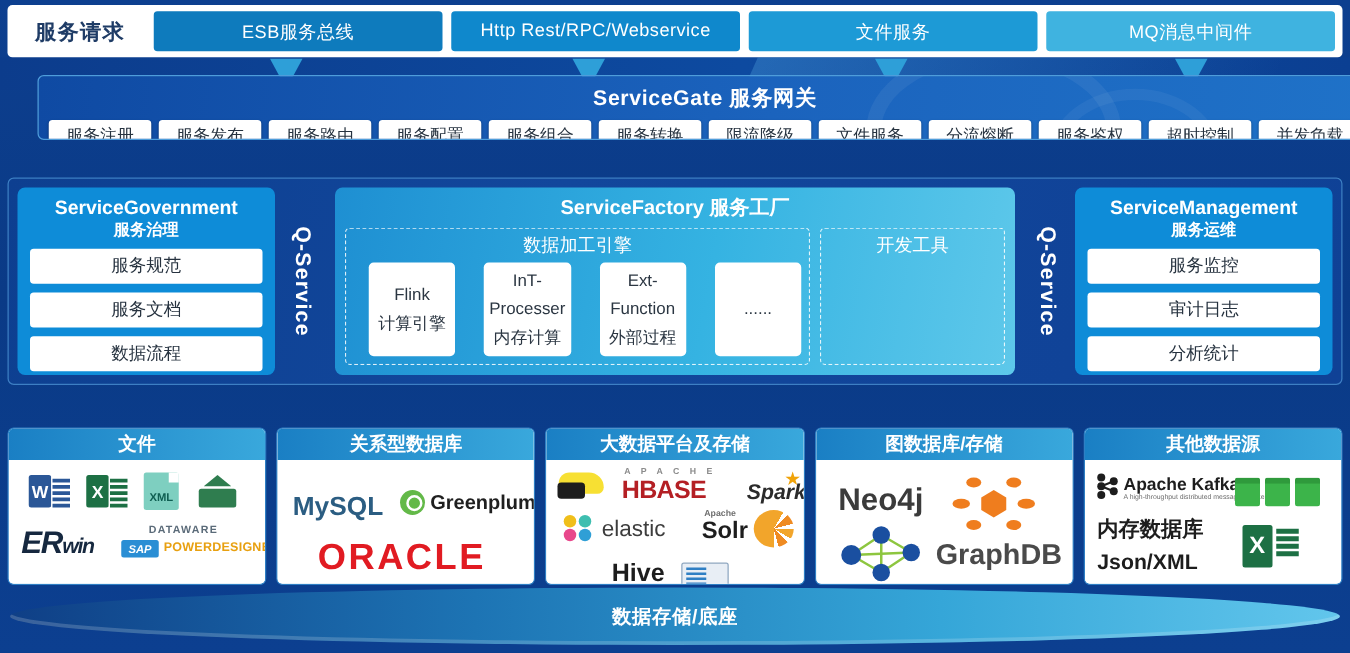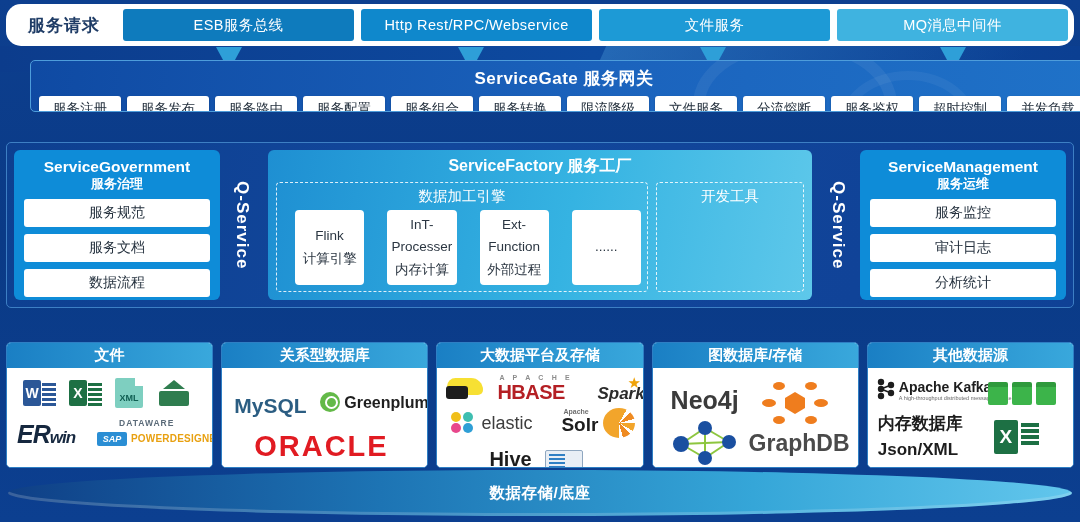--- a/index.html
+++ b/index.html
@@ -7,21 +7,21 @@
     width:1080px;height:522px;overflow:hidden;
     font-family:"Liberation Sans","DejaVu Sans",sans-serif;
     background:#0b3e8c;
     position:relative;
   }
   #root{position:absolute;inset:0;
     background:linear-gradient(180deg,#0d3f8f 0%,#0a3a86 45%,#0c3f90 100%);}
 
   
   .req-row{position:absolute;left:6px;top:4px;width:1068px;height:42px;
-    background:#ffffff;border-radius:15px;display:flex;align-items:center;
+    background:#ffffff;border-radius:4px;display:flex;align-items:center;
     box-sizing:border-box;padding:4px 6px;gap:7px;}
   .req-label{flex:0 0 104px;text-align:center;font-size:17px;font-weight:bold;
     color:#1f3c66;letter-spacing:1px;}
   .req-pill{flex:1;height:32px;border-radius:3px;display:flex;align-items:center;
     justify-content:center;color:#fff;font-size:14.5px;letter-spacing:.4px;}
   .rp1{background:#0e7bbd;}
   .rp2{background:#0f88cc;}
   .rp3{background:#1d9ad6;}
   .rp4{background:#3fb3e0;}
 

